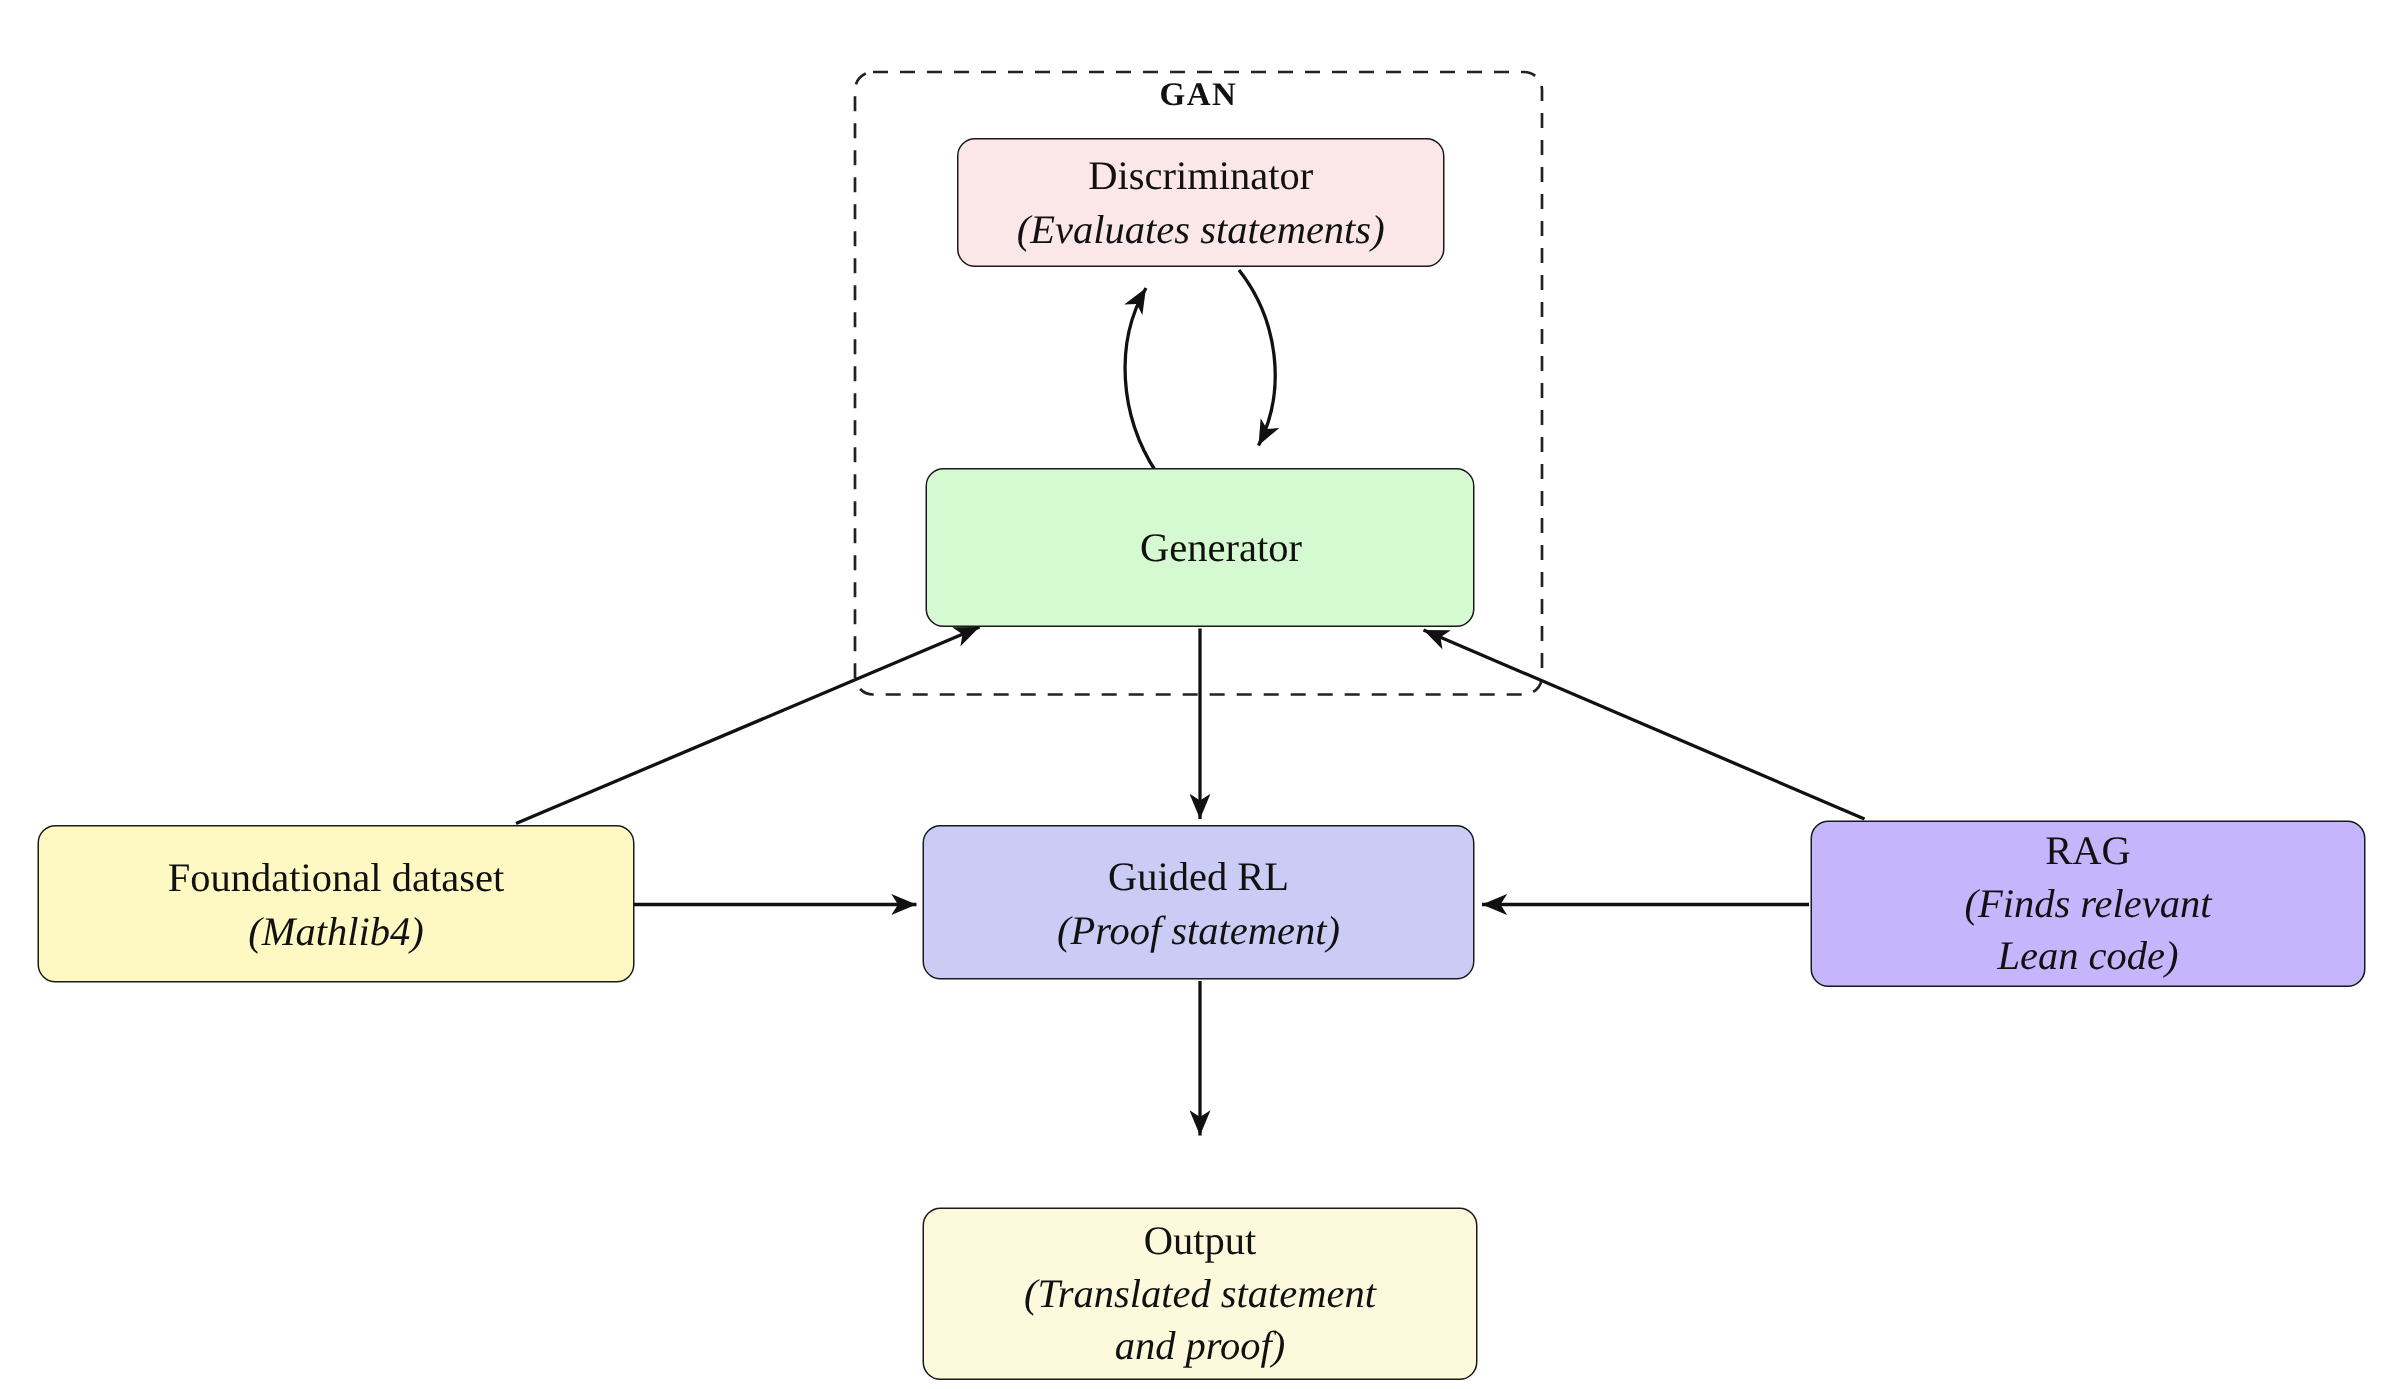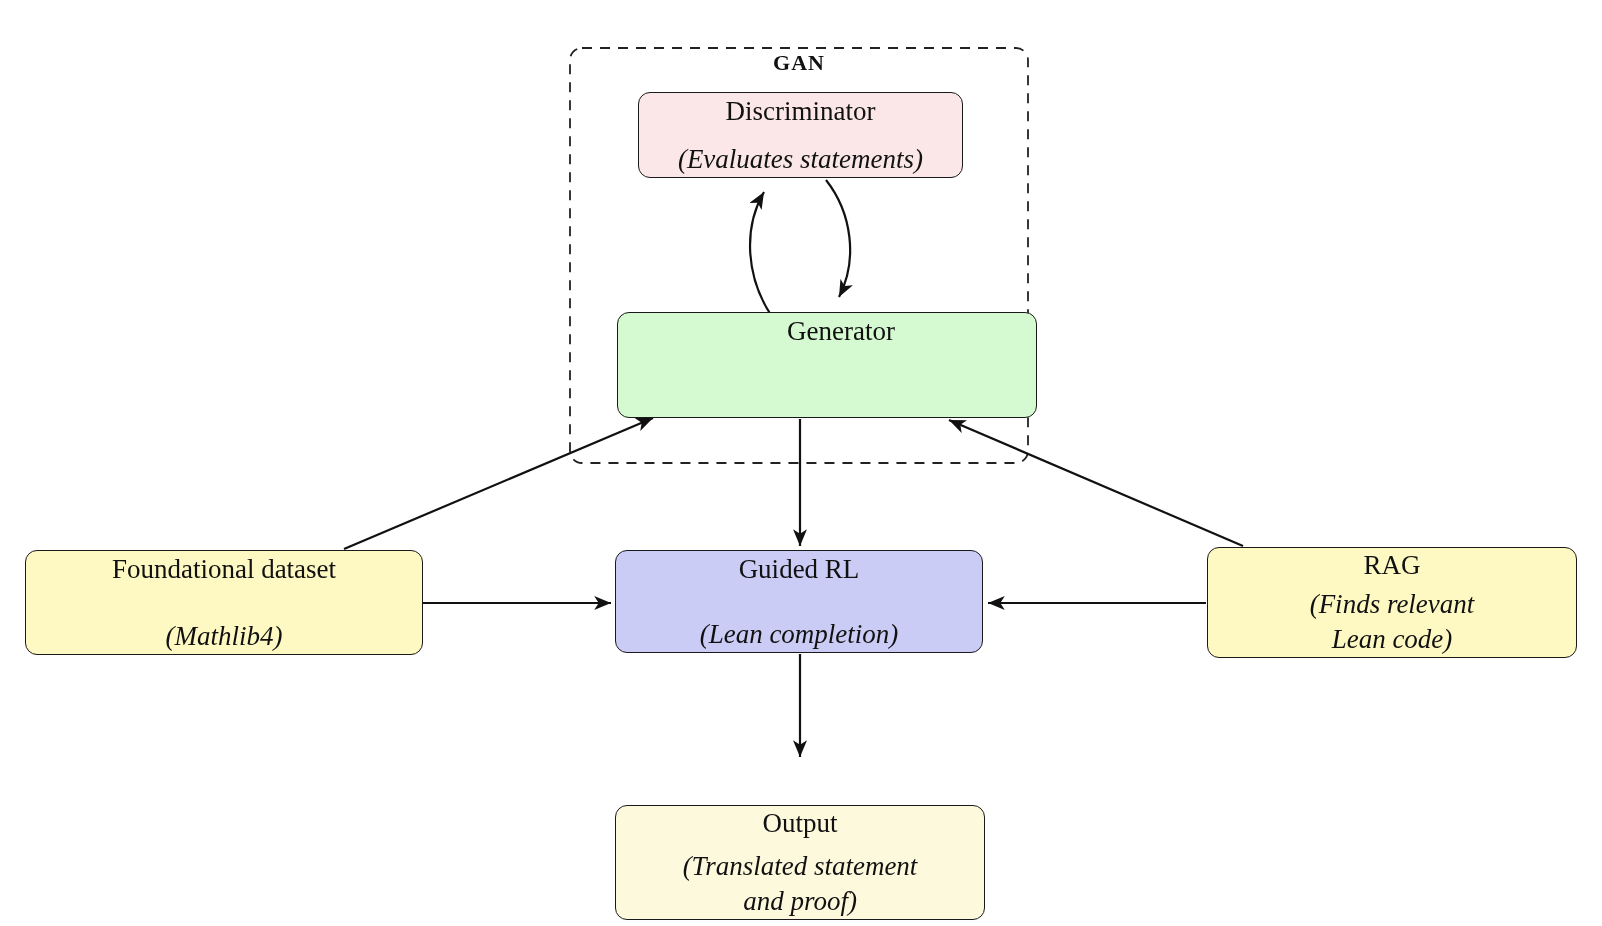--- a/index.html
+++ b/index.html
@@ -25,21 +25,21 @@
     pointer-events: none;
   }
   .node {
     position: absolute;
     box-sizing: border-box;
     border: 1.6px solid #1a1a1a;
     border-radius: 12px;
     display: flex;
     flex-direction: column;
     align-items: center;
-    justify-content: space-between;
+    justify-content: center;
     text-align: center;
     line-height: 36px;
     font-size: 27px;
   }
   .node-title {
     font-style: normal;
   }
   .node-subtitle {
     font-style: italic;
     white-space: pre-line;
@@ -86,35 +86,35 @@
     <path d="M 1243,546 L 949,420" fill="none" stroke="#111111" stroke-width="2.2" marker-end="url(#arrowhead)"></path>
   </svg>
 
   <div class="gan-label">GAN</div>
 
   <div class="node" style="left: 638px; top: 92px; width: 325px; height: 86px; background-color: rgb(251, 231, 231);">
     <div class="node-title">Discriminator</div>
     <div class="node-subtitle">(Evaluates statements)</div>
   </div>
 
-  <div class="node" style="left: 617px; top: 312px; width: 420px; height: 106px; background-color: rgb(213, 249, 208); padding-left: 28px;">
+  <div class="node" style="left: 617px; top: 312px; width: 366px; height: 106px; background-color: rgb(213, 249, 208); padding-left: 28px;">
     <div class="node-title">Generator</div>
   </div>
 
   <div class="node" style="left: 25px; top: 550px; width: 398px; height: 105px; background-color: #fef9c3;">
     <div class="node-title">Foundational dataset</div>
     <div class="node-subtitle">(Mathlib4)</div>
   </div>
 
   <div class="node" style="left: 615px; top: 550px; width: 368px; height: 103px; background-color: rgb(203, 204, 245);">
     <div class="node-title">Guided RL</div>
-    <div class="node-subtitle">(Lean completion)</div>
+    <div class="node-subtitle">(Proof statement)</div>
   </div>
 
-  <div class="node" style="left: 1207px; top: 547px; width: 370px; height: 111px; line-height: 35px; background-color: #fef9c3;">
+  <div class="node" style="left: 1207px; top: 547px; width: 370px; height: 111px; line-height: 35px; background-color: #c4b5fd;">
     <div class="node-title">RAG</div>
     <div class="node-subtitle">(Finds relevant
 Lean code)</div>
   </div>
 
   <div class="node" style="left: 615px; top: 761px; width: 370px; height: 115px; line-height: 35px; background-color: rgb(253, 249, 220); margin-top: 44px;">
     <div class="node-title">Output</div>
     <div class="node-subtitle">(Translated statement
 and proof)</div>
   </div>

